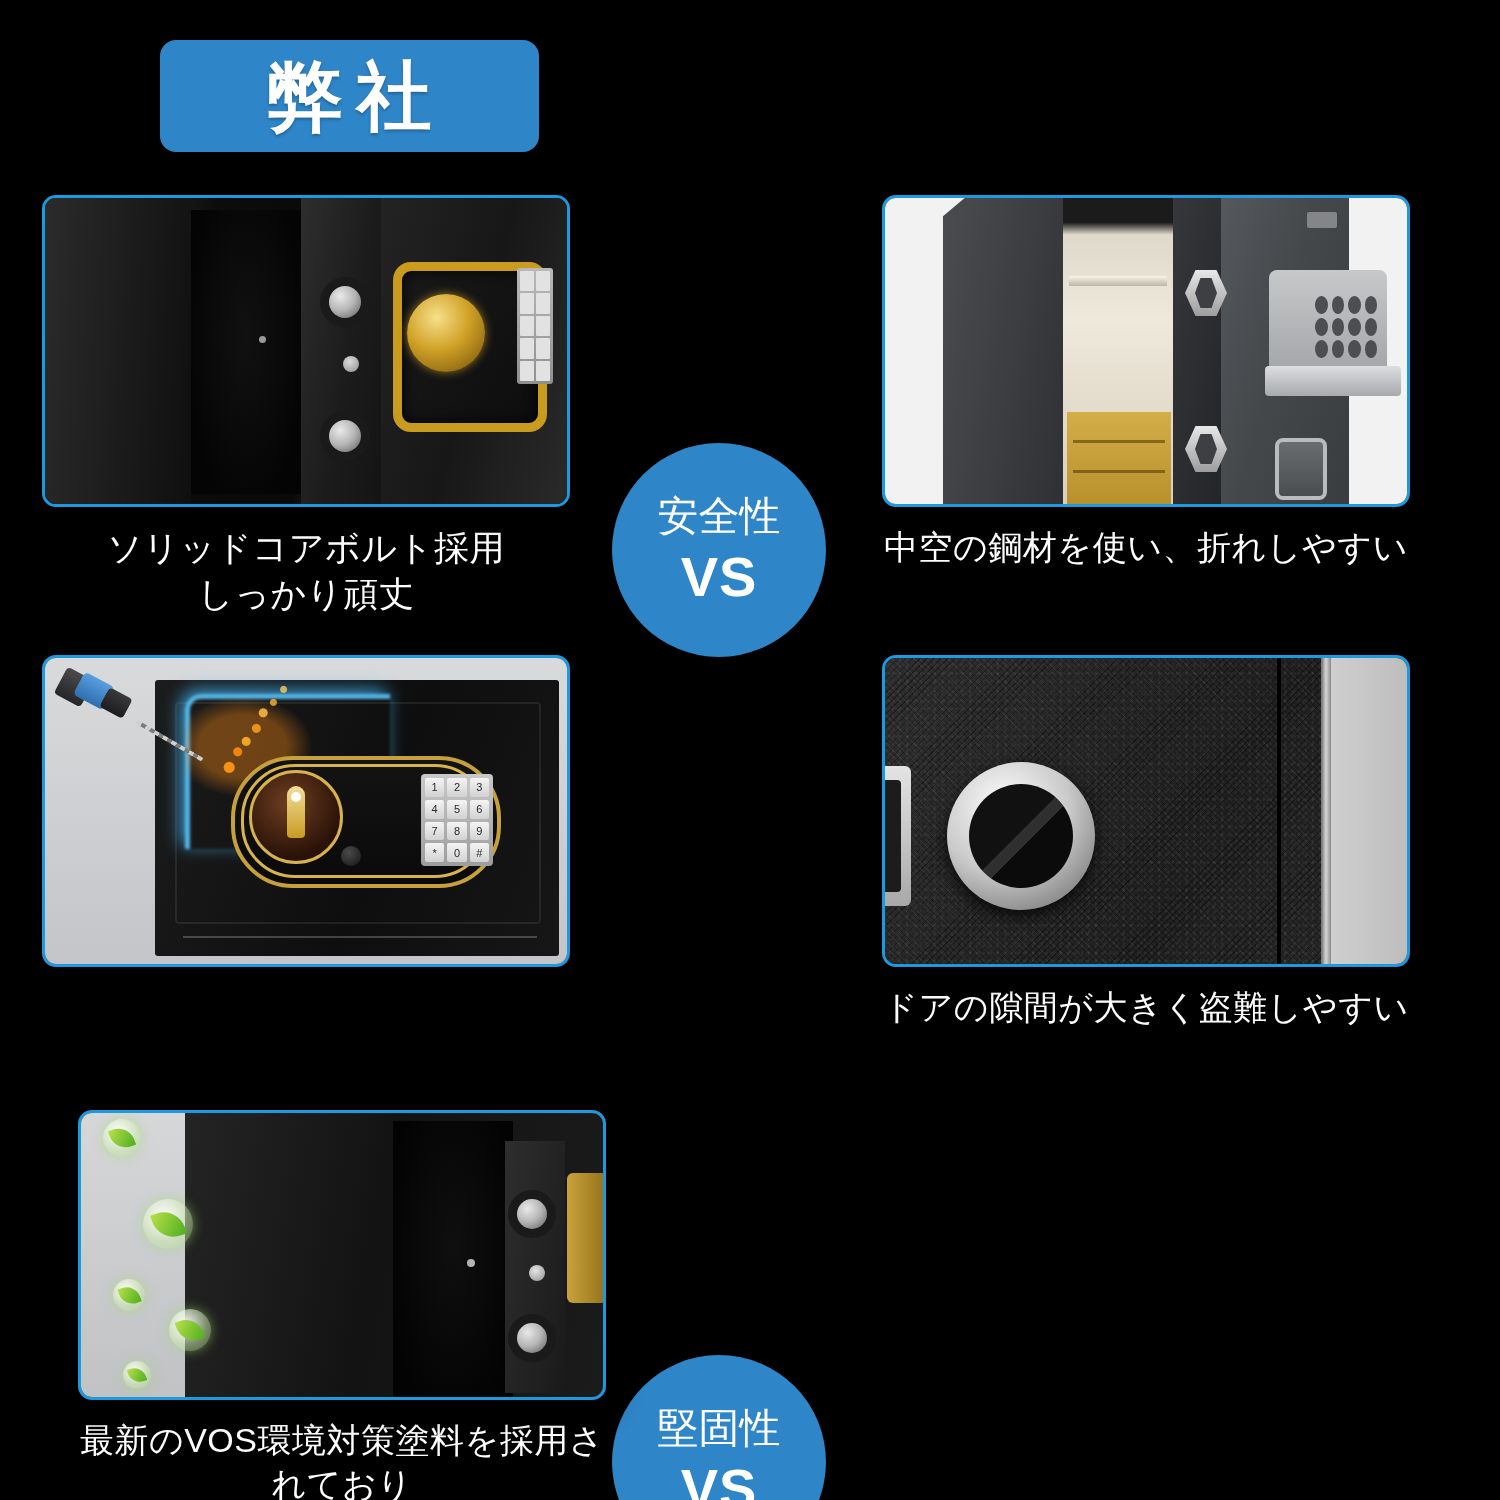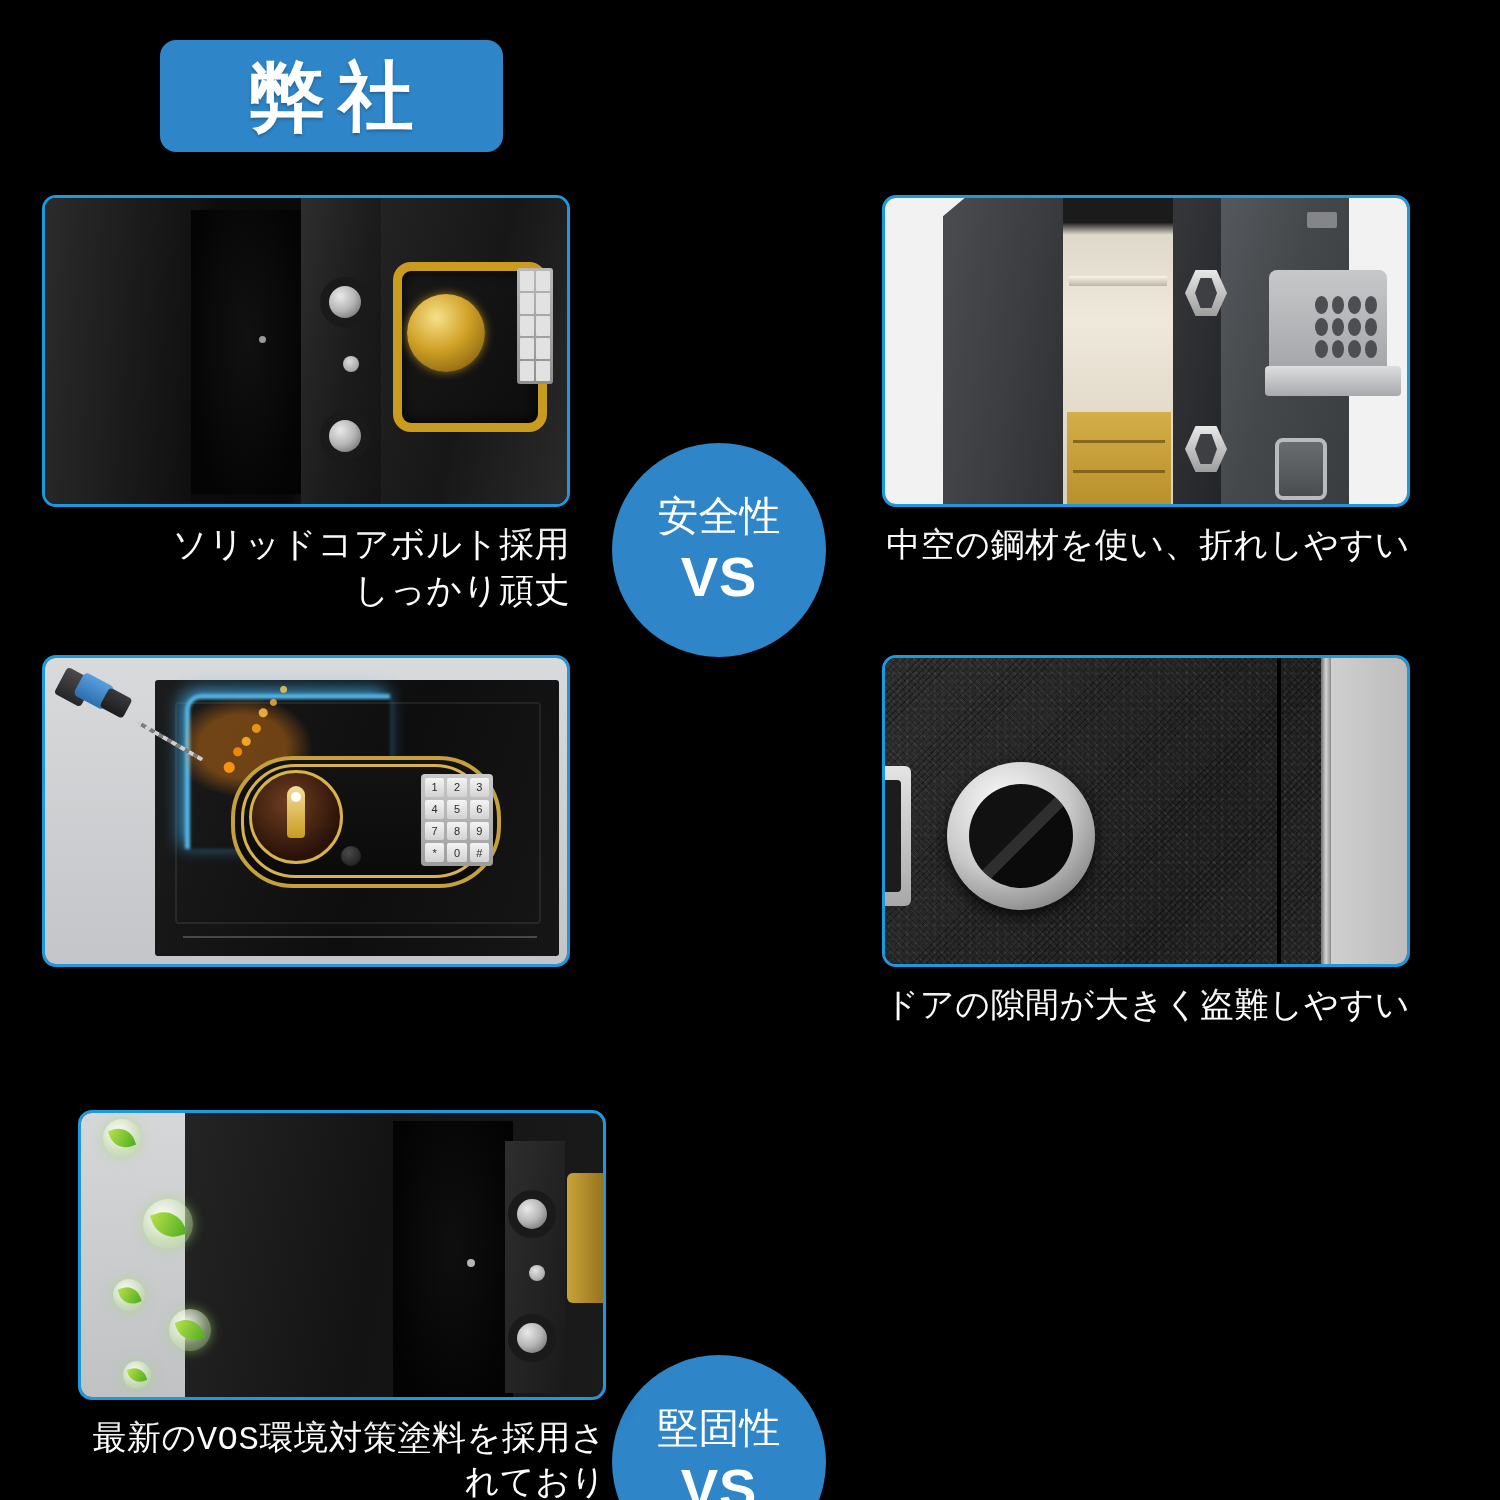--- a/index.html
+++ b/index.html
@@ -27,21 +27,21 @@
     position: absolute;
     top: 40px;
     height: 112px;
     border-radius: 16px;
     background: #2e85c8;
     display: flex;
     align-items: center;
     justify-content: center;
     box-shadow: 0 0 22px 8px rgba(0,0,0,0.85);
   }
-  .badge-ours  { left: 160px;  width: 343px; }
+  .badge-ours  { left: 160px;  width: 379px; }
   .badge-other { left: 935px;  width: 352px; }
   .badge-text {
     font-size: 75px;
     font-weight: bold;
     letter-spacing: 14px;
     text-indent: 14px;
     color: #ffffff;
     line-height: 1;
     text-shadow: 0 2px 3px rgba(0,0,0,0.25);
   }
@@ -72,27 +72,26 @@
     box-sizing: border-box;
     background: #111;
     box-shadow: 0 0 28px 6px rgba(0,0,0,0.9);
   }
   .photo.h-tall  { height: 312px; }
   .photo.h-mid   { height: 312px; }
   .photo.h-short { height: 290px; }
 
   .caption {
     margin-top: 18px;
-    text-align: right;
+    text-align: center;
     font-size: 35px;
     line-height: 1.30;
     color: #ffffff;
     letter-spacing: 0.5px;
     white-space: pre-line;
-    font-family: Liberation Mono, monospace;
   }
   .caption.small { font-size: 33px; }
   .caption.wide  { font-size: 34px; }
 
   
   .vs {
     position: absolute;
     left: 612px;
     width: 214px;
     height: 214px;

